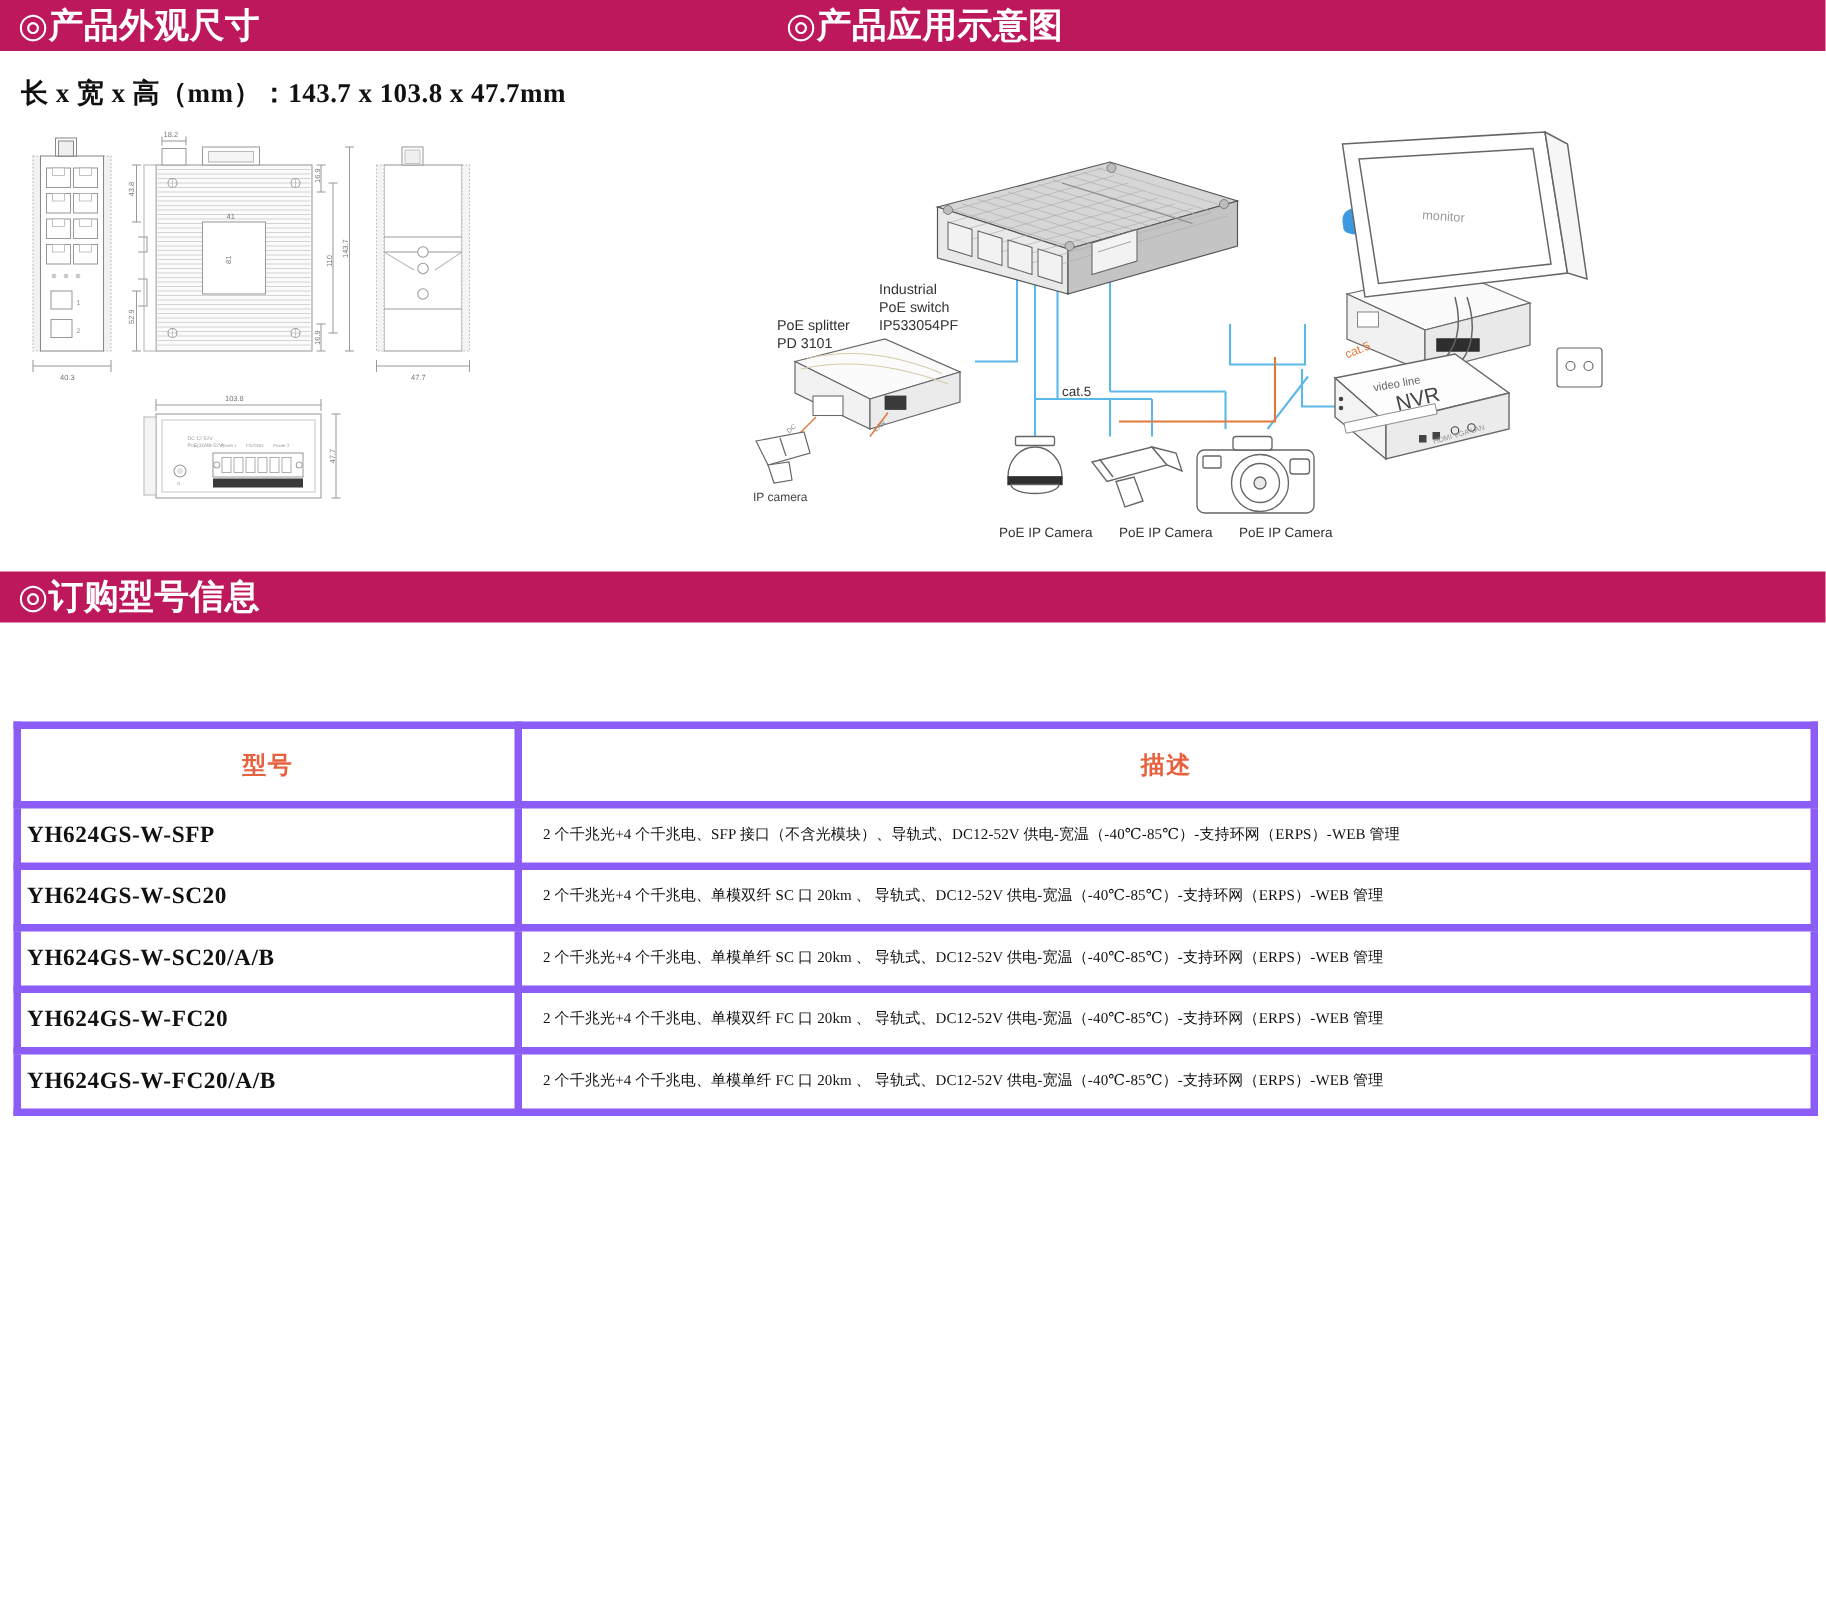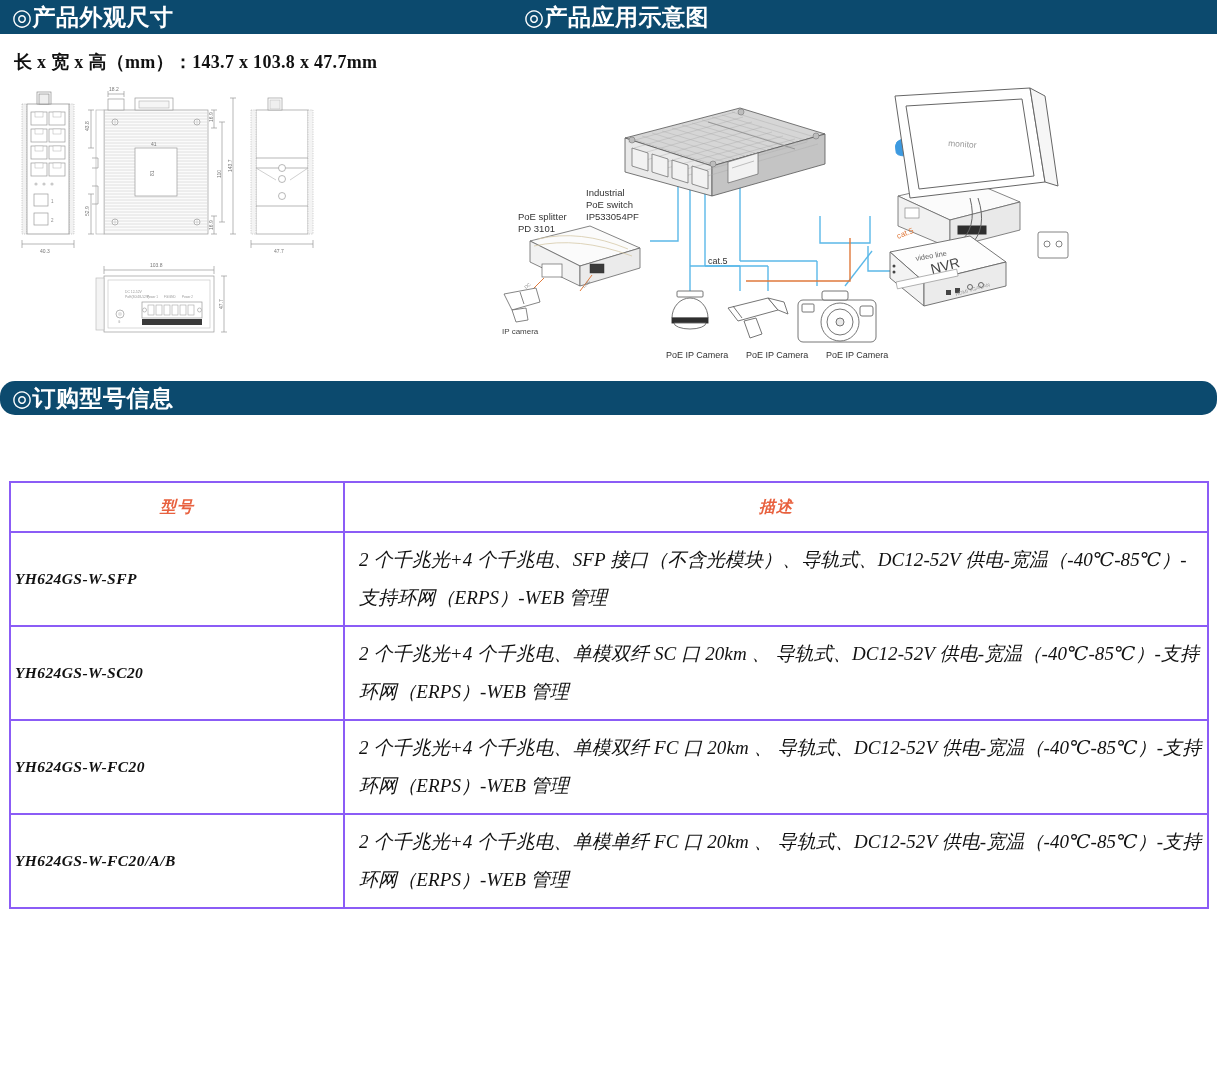--- a/index.html
+++ b/index.html
@@ -6,33 +6,33 @@
   body{
     width:1217px;height:1074px;
     background:#ffffff;
     font-family:"Liberation Serif","DejaVu Serif",serif;
     color:#111;
     position:relative;
     overflow:hidden;
   }
   .section-bar{
     position:absolute;left:0;width:1217px;height:34px;
-    background:#0c4a6e;
+    background:#be185d;
   }
   .section-bar .bar-title{
     position:absolute;top:50%;transform:translateY(-50%);
     color:#ffffff;
     font-size:23px;
     font-weight:bold;
     letter-spacing:0.5px;
     white-space:nowrap;
     font-family:"Liberation Serif","DejaVu Serif",serif;
   }
   #bar1{top:0;}
-  #bar2{top:381px;border-radius:15px;}
+  #bar2{top:381px;}
   .title-a{left:12px;}
   .title-b{left:524px;}
 
   .dim-line{
     position:absolute;left:14px;top:50px;
     font-size:18px;font-weight:bold;
     letter-spacing:.3px;
     white-space:nowrap;
   }
 
@@ -42,43 +42,42 @@
   #app-drawing{left:500px;top:86px;width:700px;height:285px;}
 
   
   table.order-table{
     position:absolute;left:9px;top:481px;
     width:1198px;
     border-collapse:collapse;
     table-layout:fixed;
   }
   table.order-table th,table.order-table td{
-    border:2px solid #8b5cf6;
+    border:5px solid #8b5cf6;
     vertical-align:middle;
-    font-style:italic;
   }
   table.order-table col.c-model{width:334px;}
   table.order-table col.c-desc{width:864px;}
   table.order-table th{
     height:46px;
     color:#e8613f;
     font-size:16px;
     font-weight:bold;
     text-align:center;
     letter-spacing:1px;
   }
   td.model-cell{
     font-size:15.5px;
     font-weight:bold;
     letter-spacing:.4px;
     padding:6px 4px;
   }
   td.desc-cell{
     text-align:left;
-    font-size:19px;
+    font-size:10px;
     line-height:2.0;
     padding:8px 2px 8px 14px;
     letter-spacing:.1px;
   }
 </style>
 </head>
 <body>
 
 <div class="section-bar" id="bar1">
   <div class="bar-title title-a">
@@ -494,20 +493,24 @@
   <tbody>
     <tr>
       <td class="model-cell">YH624GS-W-SFP</td>
       <td class="desc-cell">2 个千兆光+4 个千兆电、SFP 接口（不含光模块）、导轨式、DC12-52V 供电-宽温（-40℃-85℃）-支持环网（ERPS）-WEB 管理</td>
     </tr>
     <tr>
       <td class="model-cell">YH624GS-W-SC20</td>
       <td class="desc-cell">2 个千兆光+4 个千兆电、单模双纤 SC 口 20km 、 导轨式、DC12-52V 供电-宽温（-40℃-85℃）-支持环网（ERPS）-WEB 管理</td>
     </tr>
     <tr>
+      <td class="model-cell">YH624GS-W-SC20/A/B</td>
+      <td class="desc-cell">2 个千兆光+4 个千兆电、单模单纤 SC 口 20km 、 导轨式、DC12-52V 供电-宽温（-40℃-85℃）-支持环网（ERPS）-WEB 管理</td>
+    </tr>
+    <tr>
       <td class="model-cell">YH624GS-W-FC20</td>
       <td class="desc-cell">2 个千兆光+4 个千兆电、单模双纤 FC 口 20km 、 导轨式、DC12-52V 供电-宽温（-40℃-85℃）-支持环网（ERPS）-WEB 管理</td>
     </tr>
     <tr>
       <td class="model-cell">YH624GS-W-FC20/A/B</td>
       <td class="desc-cell">2 个千兆光+4 个千兆电、单模单纤 FC 口 20km 、 导轨式、DC12-52V 供电-宽温（-40℃-85℃）-支持环网（ERPS）-WEB 管理</td>
     </tr>
   </tbody>
 </table>
 

